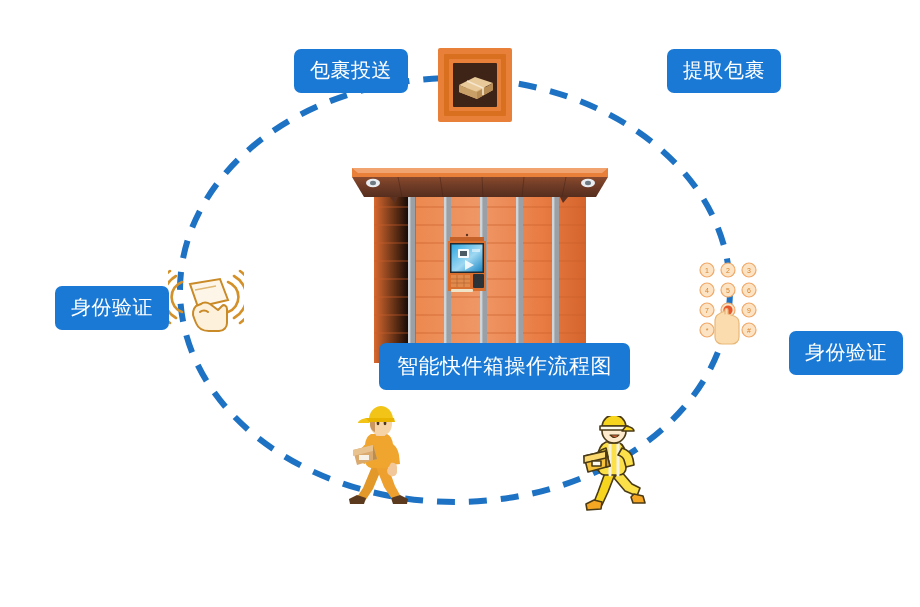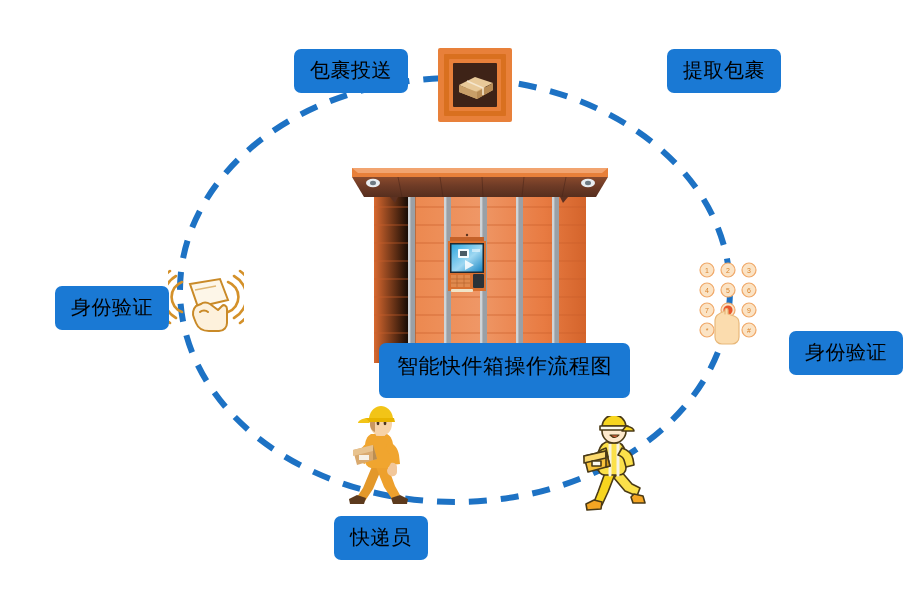--- a/index.html
+++ b/index.html
@@ -23,33 +23,33 @@
     position: absolute;
     left: 0; top: 0;
     width: 920px; height: 607px;
     pointer-events: none;
   }
 
   
   .pill {
     position: absolute;
     background: #1a79d4;
-    color: #000000;
+    color: #ffffff;
     border-radius: 7px;
     font-size: 20px;
     line-height: 1;
     letter-spacing: 0.5px;
     padding: 11px 16px 13px 16px;
     white-space: nowrap;
     box-sizing: border-box;
     text-align: center;
   }
   .pill.center-label {
     font-size: 21px;
-    padding: 12px 18px 22px 18px;
+    padding: 12px 18px 14px 18px;
   }
 
   .pill-parcel-drop   { left: 294px; top: 49px; }
   .pill-parcel-pickup { left: 667px; top: 49px; }
   .pill-auth-left     { left: 55px;  top: 286px; }
   .pill-auth-right    { left: 789px; top: 331px; }
   .pill-center        { left: 379px; top: 343px; }
   .pill-courier       { left: 334px; top: 516px; }
   .pill-recipient     { left: 569px; top: 516px; }
 
@@ -354,16 +354,15 @@
   <div class="pill pill-parcel-drop">包裹投送</div>
 
   <div class="pill pill-parcel-pickup">提取包裹</div>
 
   <div class="pill pill-auth-left">身份验证</div>
 
   <div class="pill pill-auth-right">身份验证</div>
 
   <div class="pill center-label pill-center">智能快件箱操作流程图</div>
 
-  <div class="pill pill-courier">快递员</div>
 
 
 </div>
 
 </body></html>

